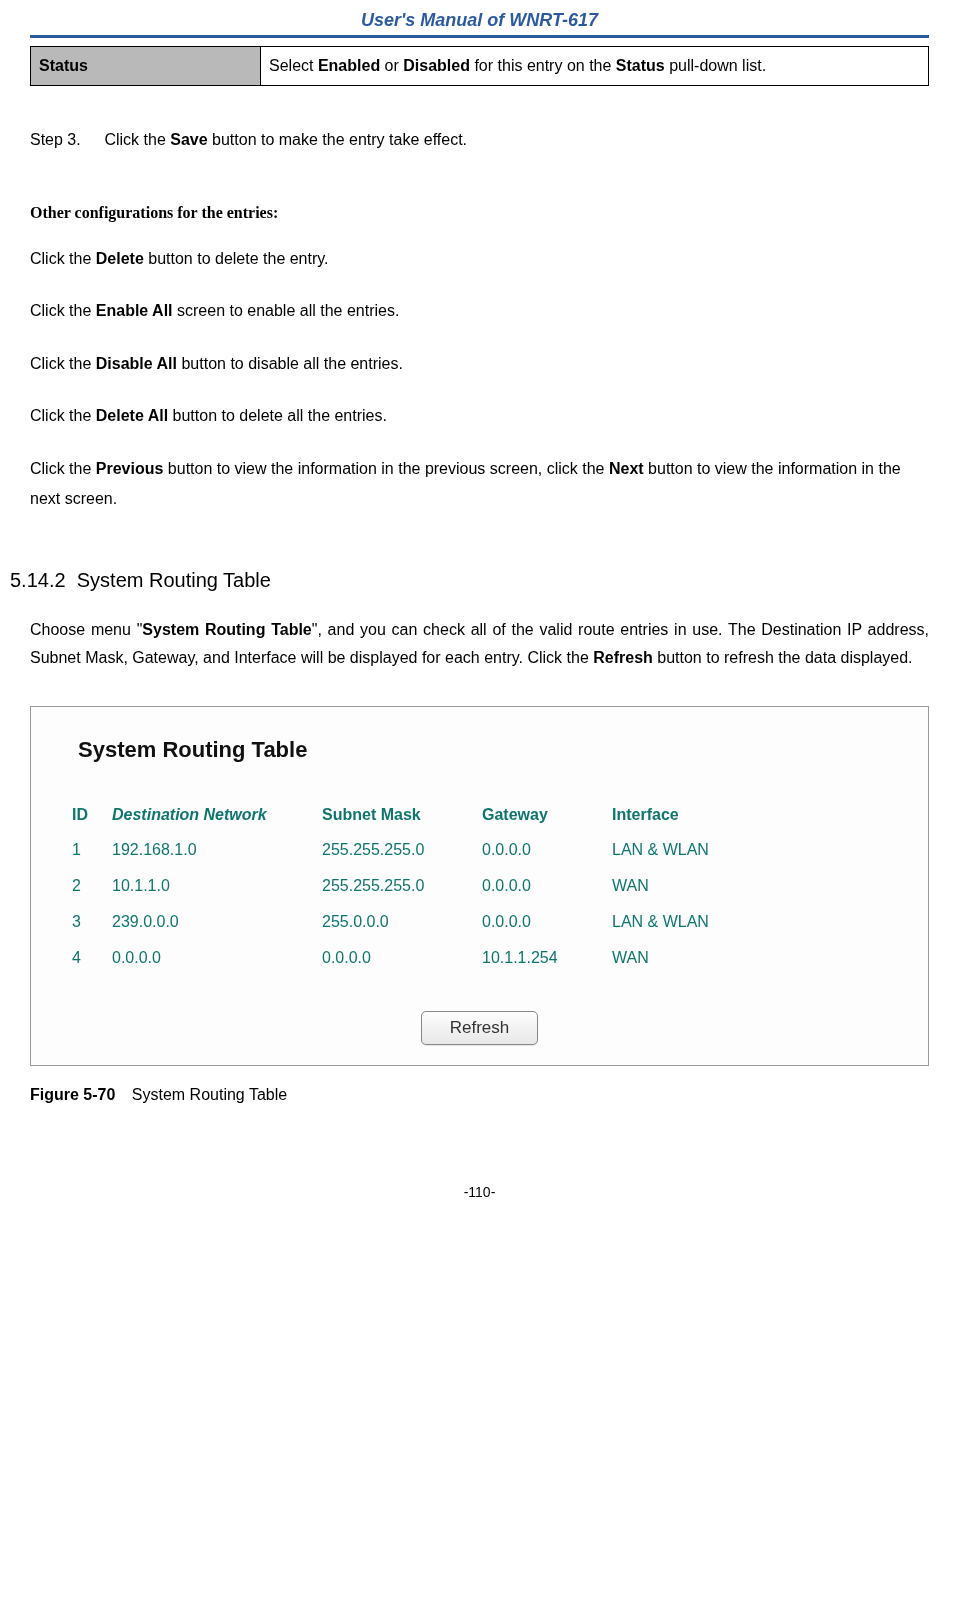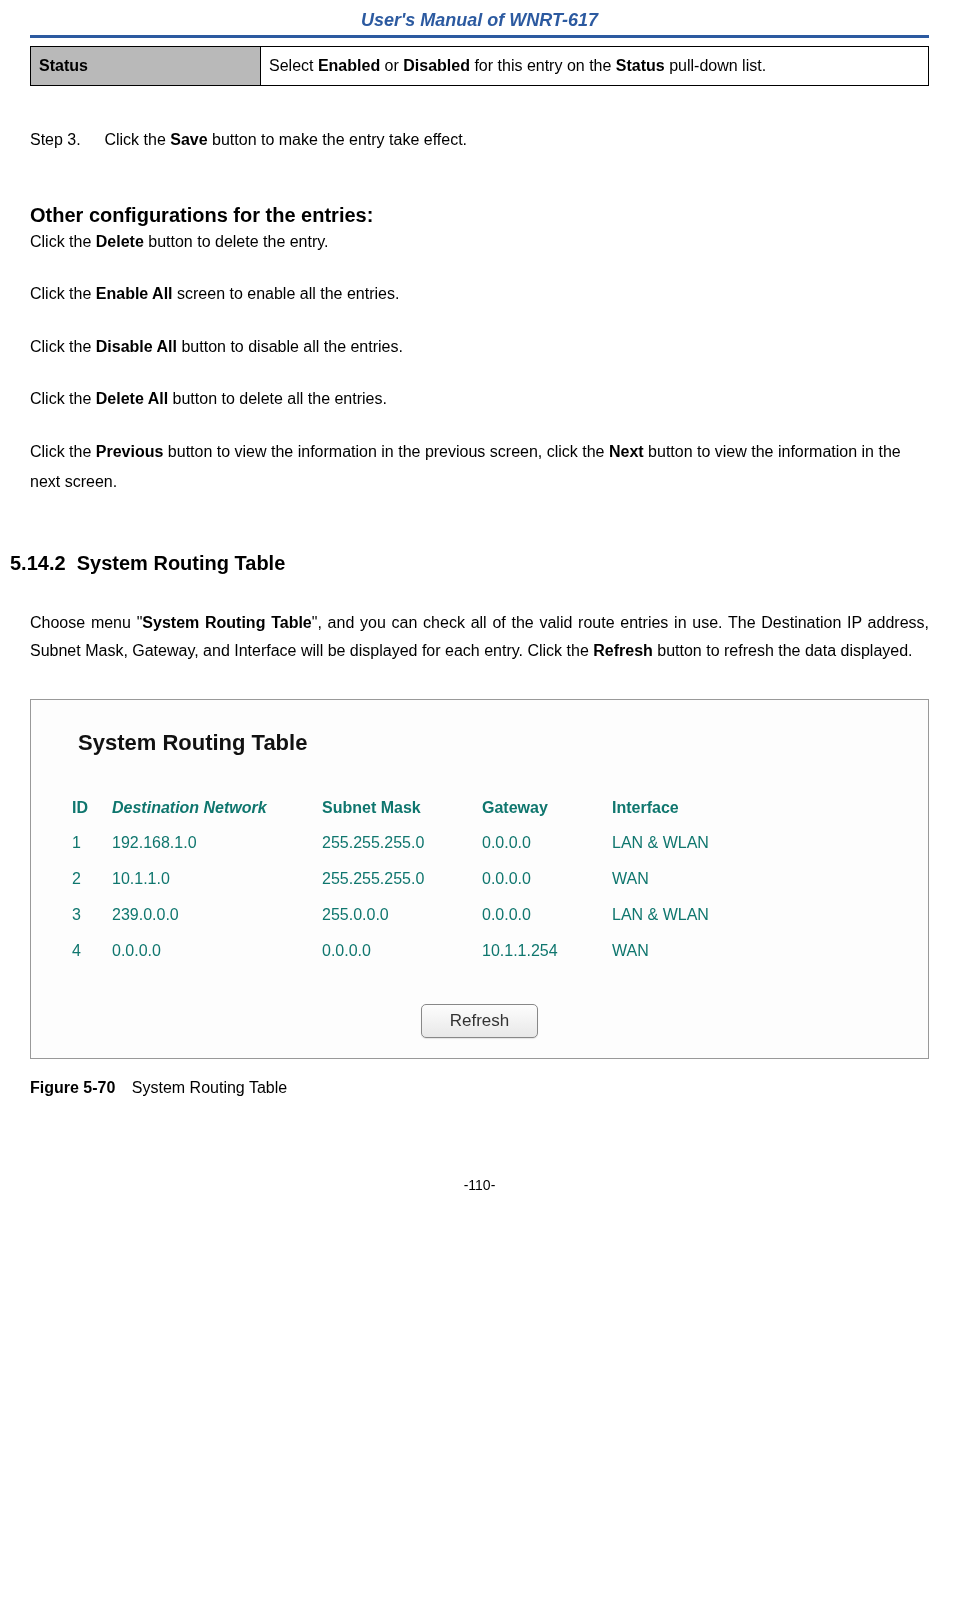--- a/index.html
+++ b/index.html
@@ -49,32 +49,34 @@
     .step-line {
       margin: 0 0 55px 0;
       font-size: 16px;
     }
     .step-label {
       display: inline-block;
       width: 70px;
     }
     .other-config-heading {
       font-weight: bold;
-      font-size: 20px;
+      margin-bottom: 22px;
+      font-size: 16px;
+      font-family: Liberation Serif, serif;
     }
     .config-para {
       margin-bottom: 22px;
       line-height: 1.9;
       font-size: 16px;
     }
     .section-heading {
       font-size: 20px;
-      font-weight: bold;
+      font-weight: normal;
       margin-top: 55px;
-      margin-bottom: 34px;
+      margin-bottom: 24px;
       margin-left: -20px;
     }
     .section-para {
       line-height: 1.7;
       text-align: justify;
       font-size: 16px;
       margin-bottom: 35px;
     }
     .figure-box {
       border: 1px solid #999;

